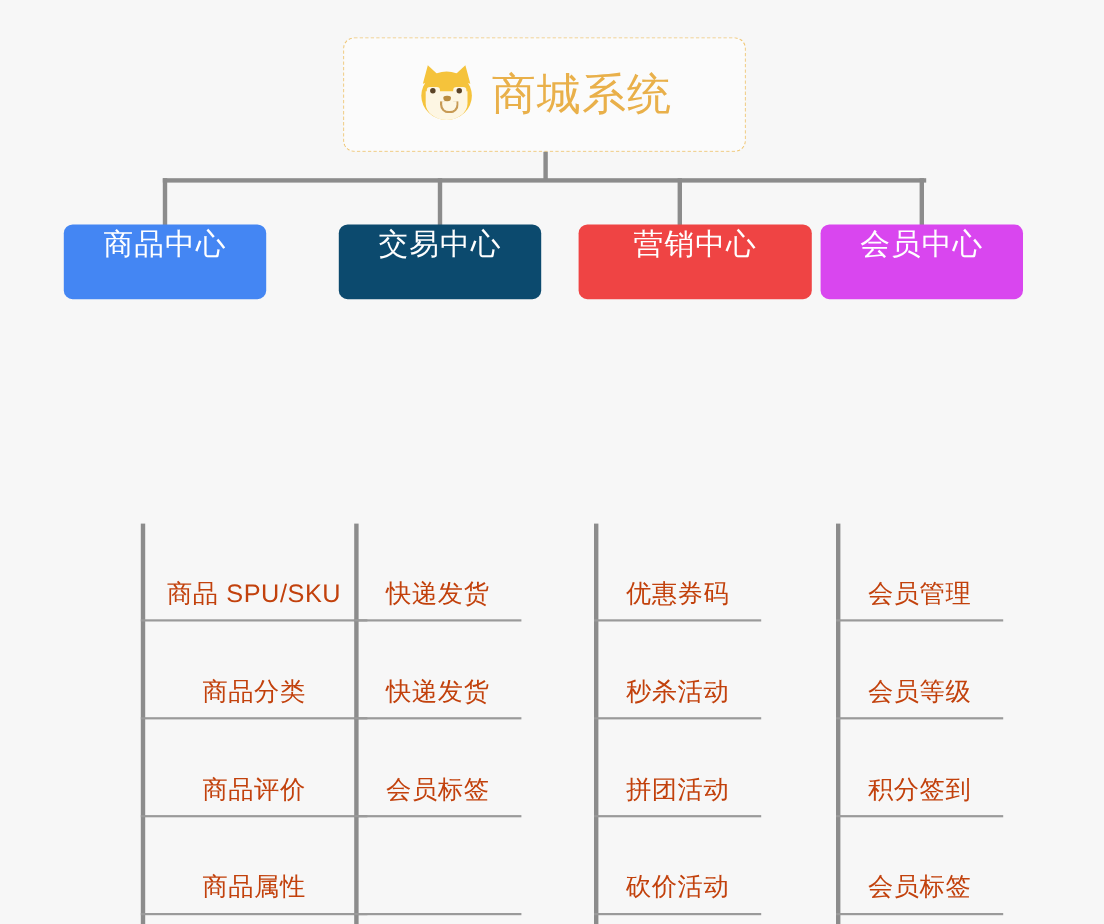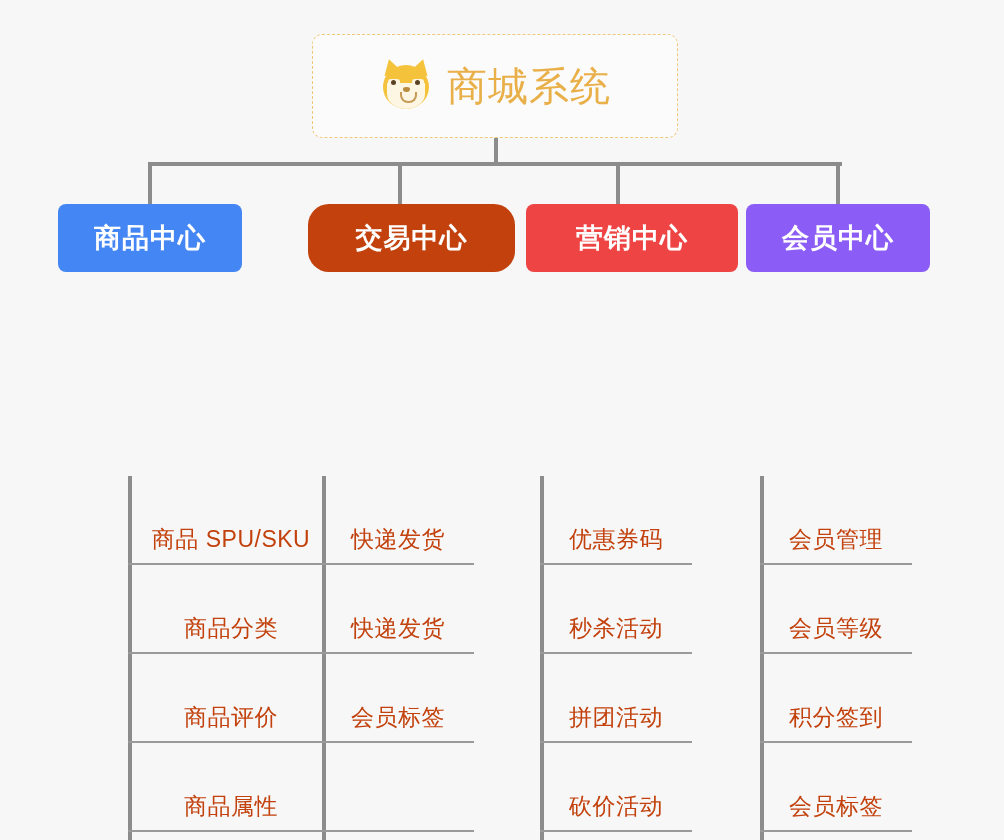--- a/index.html
+++ b/index.html
@@ -64,27 +64,25 @@
 
   
   .column {
     position: absolute;
     top: 204px;
   }
   .cat-header {
     height: 68px;
     border-radius: 8px;
     display: flex;
-    align-items: center;
     justify-content: center;
     color: #ffffff;
     font-size: 27px;
     letter-spacing: 1px;
     white-space: nowrap;
-    font-weight: bold;
   }
   .cat-stem {
     position: absolute;
     top: 272px;
     width: 4px;
     background: #8c8c8c;
   }
   .items {
     position: absolute;
     top: 272px;
@@ -108,31 +106,31 @@
     padding-bottom: 4px;
   }
 
   
   #col-0 { left: 58px; }
   #col-0 .cat-header { width: 184px; background: #4486f3; }
   #col-0 .cat-stem { left: 70px; height: 530px; }
   #col-0 .items { left: 70px; width: 206px; }
 
   #col-1 { left: 308px; }
-  #col-1 .cat-header { width: 207px; background: #c2410c; border-radius: 21px; }
+  #col-1 .cat-header { width: 184px; background: #0c4a6e; }
   #col-1 .cat-stem { left: 14px; height: 530px; }
   #col-1 .items { left: 14px; width: 152px; }
 
   #col-2 { left: 526px; }
   #col-2 .cat-header { width: 212px; background: #ef4444; }
   #col-2 .cat-stem { left: 14px; height: 530px; }
   #col-2 .items { left: 14px; width: 152px; }
 
   #col-3 { left: 746px; }
-  #col-3 .cat-header { width: 184px; background: #8b5cf6; }
+  #col-3 .cat-header { width: 184px; background: #d946ef; }
   #col-3 .cat-stem { left: 14px; height: 530px; }
   #col-3 .items { left: 14px; width: 152px; }
 
   
   .dog-head {
     position: absolute;
     left: 4px; top: 6px;
     width: 46px; height: 44px;
     background: #f5c33b;
     border-radius: 50%;

